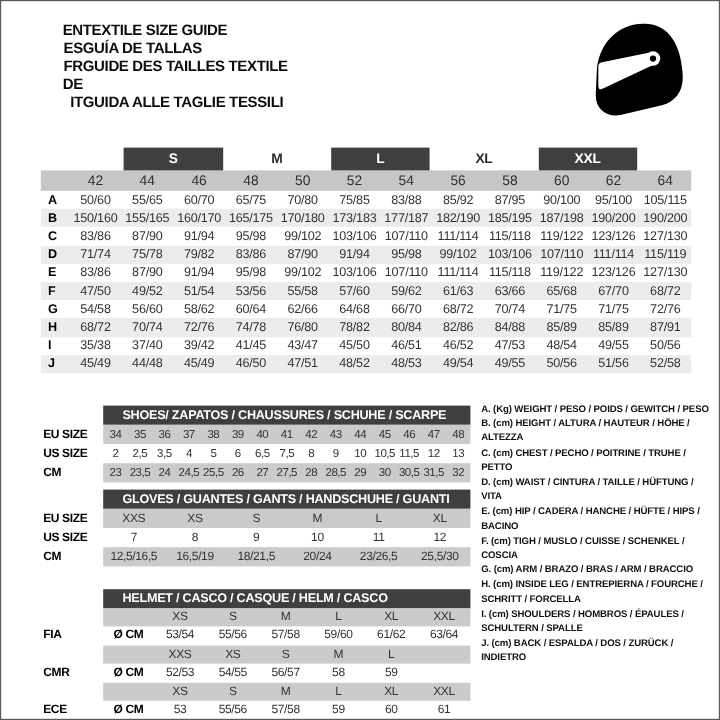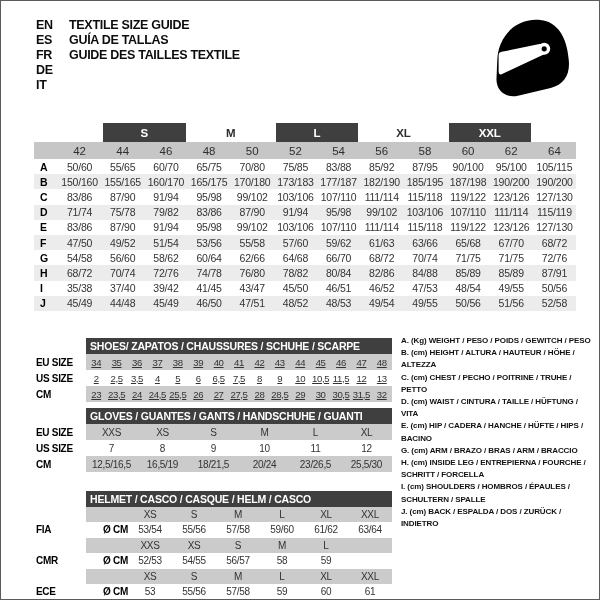--- a/index.html
+++ b/index.html
@@ -3,21 +3,21 @@
 <meta charset="utf-8">
 <style>
   html,body{margin:0;padding:0;}
   body{
     width:600px;height:600px;position:relative;background:#ffffff;
     font-family:"Liberation Sans",sans-serif;box-sizing:border-box;
     border:1px solid #595a5c;overflow:hidden;
   }
   
   .langs{position:absolute;left:35px;top:17px;}
-  .lang-row{display:flex;height:14.8px;align-items:center;}
+  .lang-row{display:flex;height:14.8px;align-items:center;text-align:right;}
   .lang-code{width:33px;font-weight:bold;font-size:12.5px;color:#0d0d0d;letter-spacing:-0.3px;}
   .lang-label{font-weight:bold;font-size:12.5px;color:#0d0d0d;letter-spacing:-0.3px;white-space:nowrap;}
   
   .helmet-box{position:absolute;left:486px;top:13px;width:86px;height:86px;}
   
   .size-table{position:absolute;left:33px;top:122px;width:542px;color:#333;}
   .sg-row{display:grid;grid-template-columns:24px repeat(12,1fr);}
   .group-row{height:19px;}
   .gspacer2{grid-column:span 2;}
   .gspacer1{grid-column:span 1;}
@@ -29,28 +29,28 @@
   .data-row.stripe{background:#ececec;}
   .row-letter{font-weight:bold;color:#000;padding-left:6px;}
   .cell{text-align:center;white-space:nowrap;}
   
   .sub{position:absolute;left:35px;width:356px;}
   .shoes{top:337px;} .gloves{top:407px;} .hel{top:490px;}
   .sub-row{display:flex;height:16px;align-items:center;}
   .hel .sub-row{height:15.5px;}
   .sub-label{width:50px;font-weight:bold;font-size:10px;color:#000;letter-spacing:-0.3px;flex:none;}
   .bar{flex:1;background:#3f3f3f;color:#fff;font-weight:bold;font-size:10.5px;
-    letter-spacing:-0.2px;padding-left:4px;height:100%;display:flex;align-items:center;white-space:nowrap;}
+    letter-spacing:-0.2px;padding-left:16px;height:100%;display:flex;align-items:center;white-space:nowrap;}
   .vals{flex:1;height:100%;display:grid;align-items:center;text-align:center;
     font-size:10px;color:#333;letter-spacing:-0.3px;}
   .vals.shaded{background:#cbcbcb;}
-  .shoes .vals{grid-template-columns:repeat(15,1fr);font-size:9.6px;letter-spacing:-0.4px;text-decoration:underline;}
+  .shoes .vals{grid-template-columns:repeat(15,1fr);font-size:9.6px;letter-spacing:-0.4px;}
   .gloves .vals{grid-template-columns:repeat(6,1fr);}
   .hel .vals{grid-template-columns:42px repeat(6,1fr);}
-  .unit{font-weight:bold;color:#000;text-align:right;font-size:10px;}
+  .unit{font-weight:bold;color:#000;text-align:center;font-size:10px;}
   
   .legend{position:absolute;left:400px;top:334px;width:194px;}
   .legend-item{font-weight:bold;font-size:8px;color:#111;line-height:12.2px;letter-spacing:-0.1px;}
 </style>
 </head>
 <body>
 
 <div class="langs">
     <div class="lang-row">
       <span class="lang-code">EN</span>
@@ -62,20 +62,21 @@
     </div>
     <div class="lang-row">
       <span class="lang-code">FR</span>
       <span class="lang-label">GUIDE DES TAILLES TEXTILE</span>
     </div>
     <div class="lang-row">
       <span class="lang-code">DE</span>
     </div>
     <div class="lang-row">
       <span class="lang-code">IT</span>
+      <span class="lang-label">GUIDA ALLE TAGLIE TESSILI</span>
     </div>
   </div>
 
 <div class="helmet-box">
   <svg viewBox="0 0 100 100" width="86" height="86" aria-hidden="true">
     <path d="M62 7 C33 4 13 27 12 53 L11 76 C11 90 22 98 36 95 L74 86 C90 82 97 70 95 53 C93 27 82 9 62 7 Z" fill="#000"></path>
     <path d="M17 44 L61 35 C70 33 74 43 66 47 L17 70 C15 71 13.5 69.5 13.5 66.5 L13.5 48 C13.5 45.5 15 44.4 17 44 Z" fill="#fff"></path>
     <circle cx="66.5" cy="40.5" r="7" fill="#fff"></circle>
     <circle cx="66.5" cy="40.5" r="3" fill="#000"></circle>
   </svg>
@@ -449,17 +450,18 @@
       </div>
     </div>
 </div>
 
 <div class="legend">
     <div class="legend-item">A. (Kg) WEIGHT / PESO / POIDS / GEWITCH / PESO</div>
     <div class="legend-item">B. (cm) HEIGHT / ALTURA / HAUTEUR / HÖHE / ALTEZZA</div>
     <div class="legend-item">C. (cm) CHEST / PECHO / POITRINE / TRUHE / PETTO</div>
     <div class="legend-item">D. (cm) WAIST / CINTURA / TAILLE / HÜFTUNG / VITA</div>
     <div class="legend-item">E. (cm) HIP / CADERA / HANCHE / HÜFTE / HIPS /  BACINO</div>
+    <div class="legend-item">F. (cm) TIGH / MUSLO / CUISSE / SCHENKEL / COSCIA</div>
     <div class="legend-item">G. (cm) ARM  / BRAZO / BRAS / ARM / BRACCIO</div>
     <div class="legend-item">H. (cm) INSIDE LEG / ENTREPIERNA / FOURCHE / SCHRITT / FORCELLA</div>
     <div class="legend-item">I.  (cm) SHOULDERS / HOMBROS / ÉPAULES / SCHULTERN / SPALLE</div>
     <div class="legend-item">J. (cm) BACK / ESPALDA / DOS / ZURÜCK / INDIETRO</div>
   </div>
 
 </body></html>

